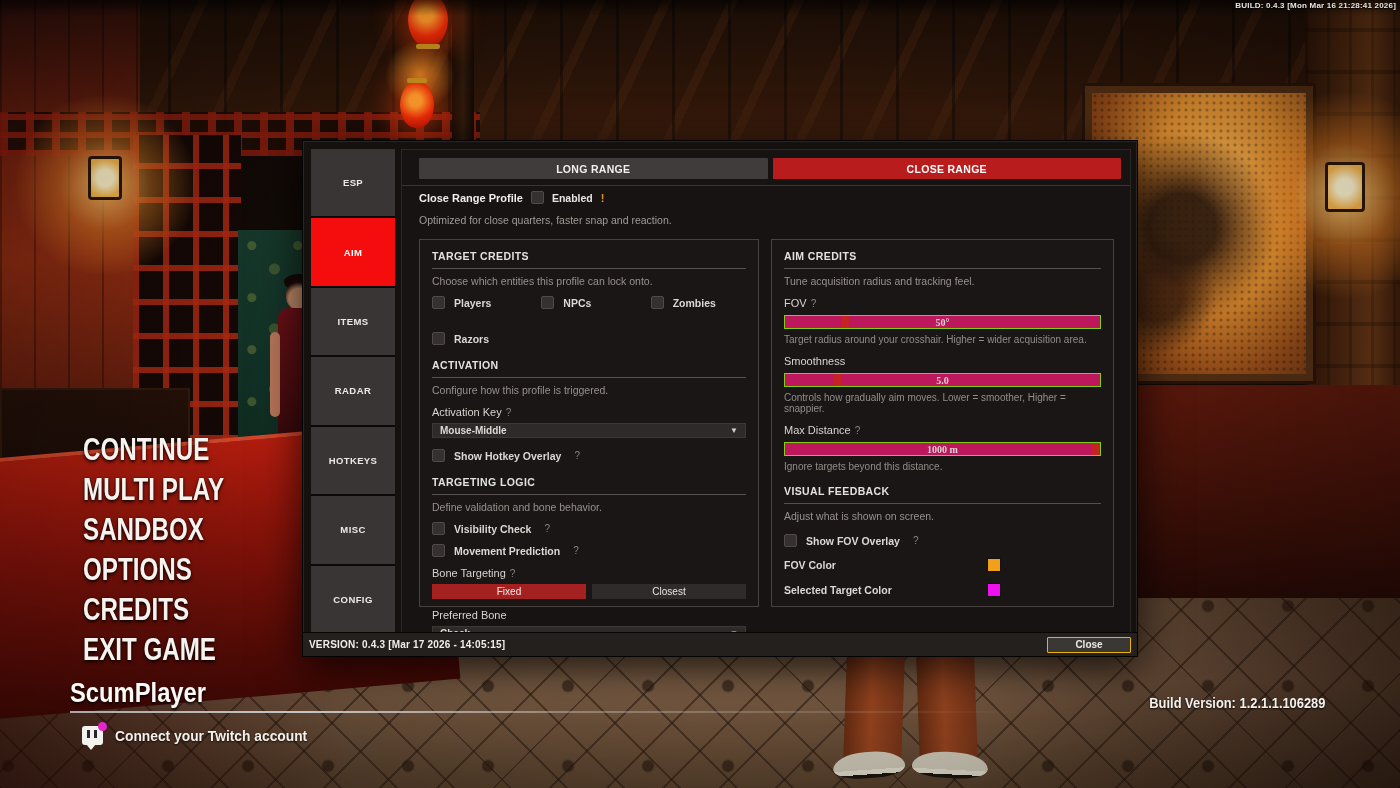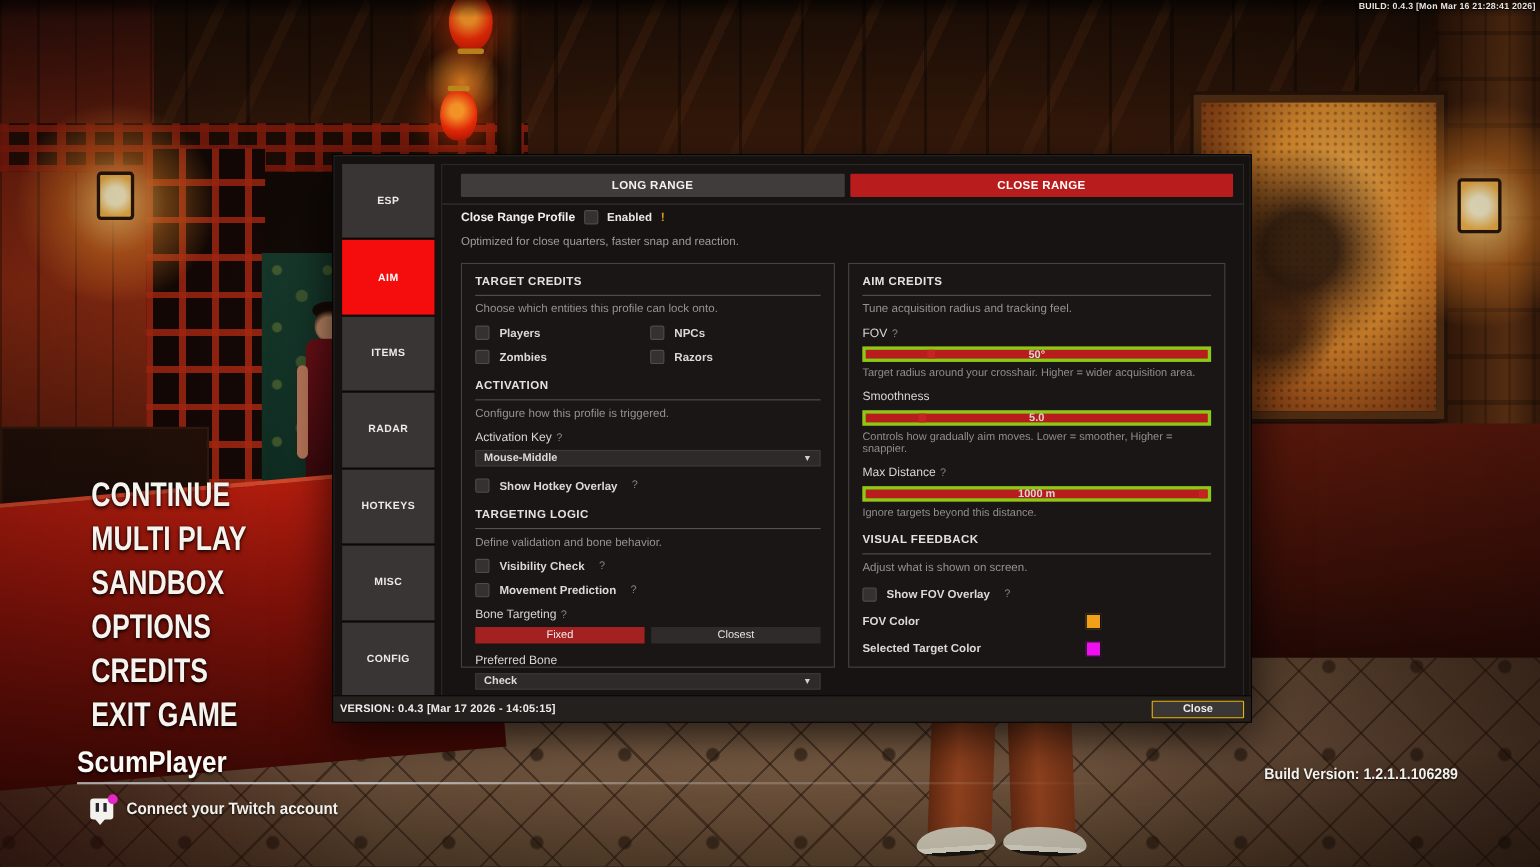--- a/index.html
+++ b/index.html
@@ -168,31 +168,31 @@
   .profile-desc { position:absolute; left:17px; top:64px; color:#a09b98; font-size:10.5px; }
   .box { position:absolute; top:89px; height:368px; border:1px solid #47423f; background:#191615; padding:8px 12px; }
   .box-left { left:17px; width:340px; }
   .box-right { left:369px; width:343px; }
   .sec-title { color:#e4e1de; font-weight:bold; font-size:10.5px; letter-spacing:.4px; padding-top:2px; }
   .sec-rule { border-top:1px solid #565150; margin:6px 0 6px; }
   .muted { color:#97918e; font-size:10.5px; }
   .cbx-row { display:flex; align-items:center; gap:9px; margin-top:9px; }
   .cbx-label { color:#dcd8d5; font-weight:bold; font-size:10.5px; }
   .help { color:#8a8480; font-size:10px; margin-left:4px; }
-  .filter-grid { display:grid; grid-template-columns:1fr 1fr; column-gap:4px; }
+  .filter-grid { display:grid; grid-template-columns:1fr 1fr 1fr; column-gap:4px;gap:14px; }
   .field-label-row { margin-top:10px; display:flex; align-items:center; }
   .field-label { color:#d8d4d1; font-weight:normal; font-size:11px; }
   .dropdown { margin-top:5px; height:15px; background:#2e2a29; border:1px solid #3c3836; display:flex;
     align-items:center; padding:0 7px; color:#dcd9d6; font-weight:bold; font-size:10px; cursor:pointer; }
   .dropdown .arrow { margin-left:auto; font-size:8px; color:#d3cfcc; }
   .seg-row { display:flex; gap:6px; margin-top:5px; }
   .seg-btn { flex:1; height:15px; display:flex; align-items:center; justify-content:center;
     font-size:10px; font-weight:normal; color:#e6e3e0; background:#2e2b2a; cursor:pointer; }
   .seg-btn.active { background:#a32121; color:#f5eceb; }
-  .slider { position:relative; margin-top:6px; height:14px; background:#b91c1c; border:3px solid #84cc16; cursor:pointer; }
+  .slider { position:relative; margin-top:6px; height:14px; background:#be185d; border:1px solid #84cc16; cursor:pointer;font-family:Liberation Serif, serif; }
   .slider .sval { position:absolute; inset:0; display:flex; align-items:center; justify-content:center;
     color:#d9d6d3; font-size:10px; font-weight:bold; }
   .slider .handle { position:absolute; top:0; width:7px; height:100%; background:#c62424; }
   .hint { margin-top:5px; color:#928d8a; font-size:10px; }
   .color-row { display:flex; align-items:center; margin-top:11px; }
   .color-label { color:#dcd8d5; font-weight:bold; font-size:10.5px; width:203px; }
   .swatch { width:14px; height:14px; border:1px solid #111; cursor:pointer; }
   .cp-footer { position:absolute; left:0; right:0; bottom:0; height:24px; background:#23201e; border-top:1px solid #070605;
     display:flex; align-items:center; padding:0 6px; }
   .footer-version { color:#f0eeec; font-weight:bold; font-size:10px; letter-spacing:.2px; }

